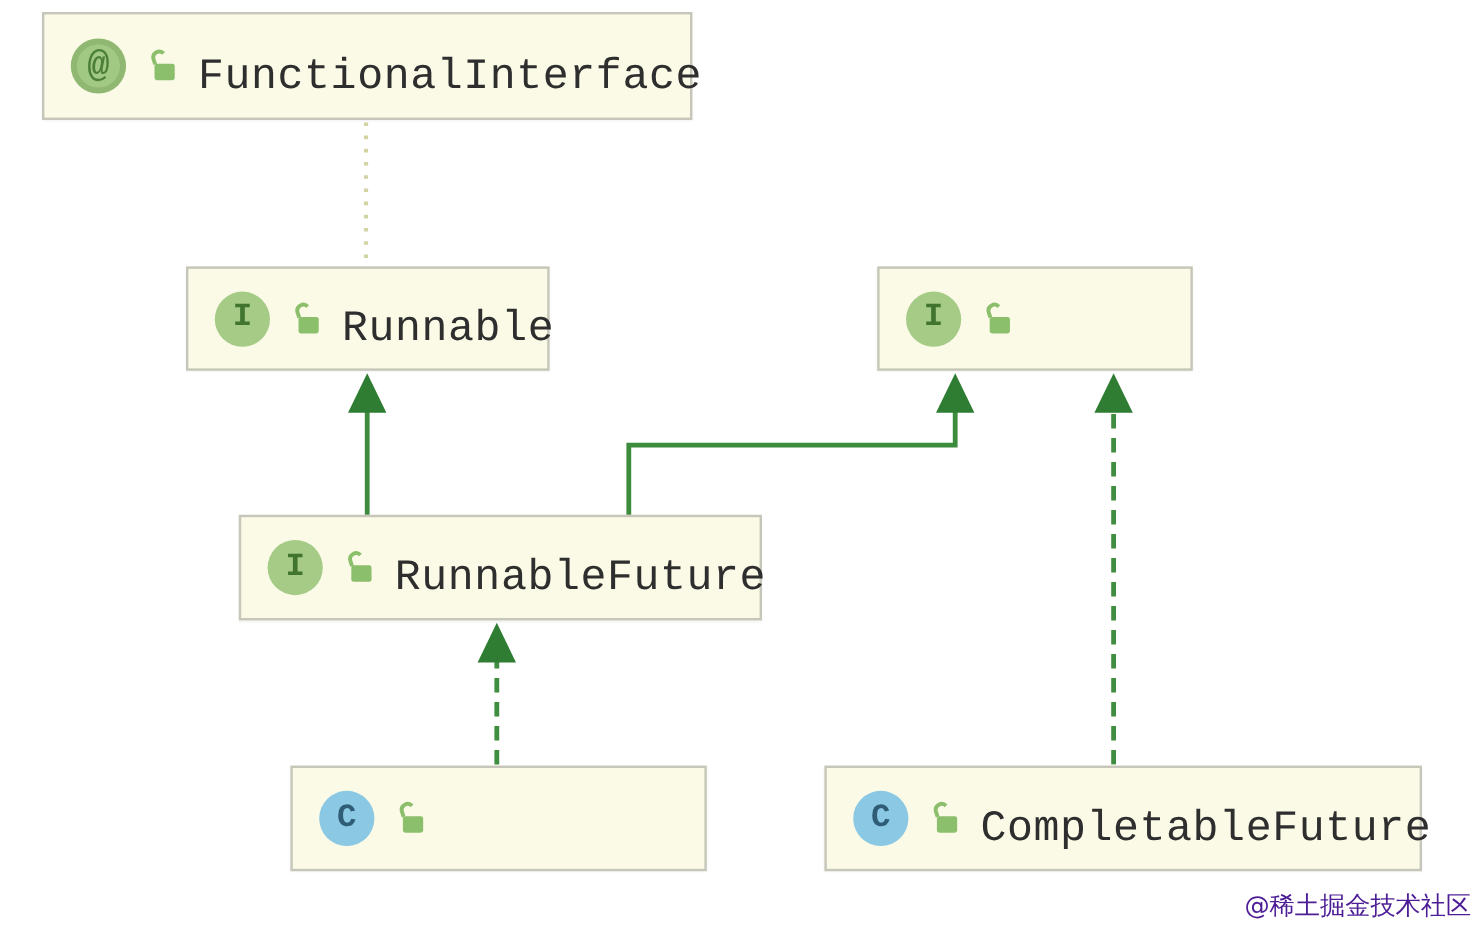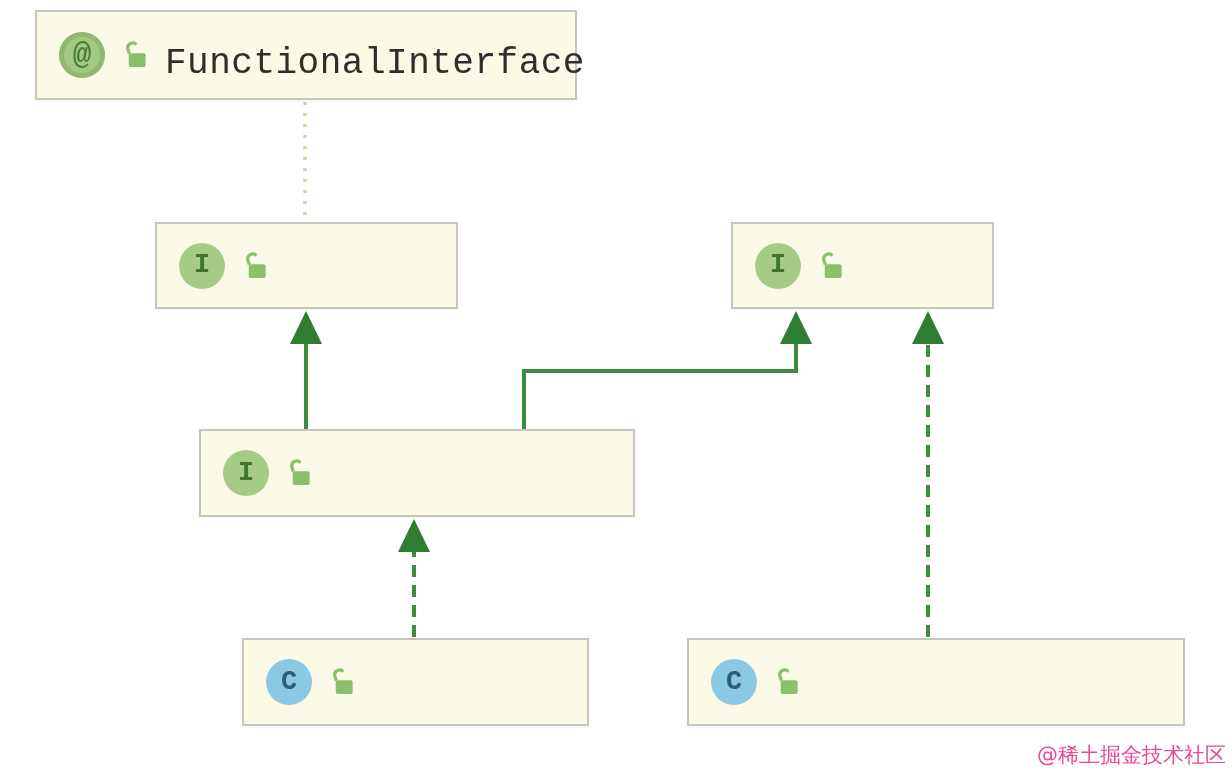--- a/index.html
+++ b/index.html
@@ -85,21 +85,21 @@
     color: #2e2e2e;
     white-space: nowrap;
     letter-spacing: 0.5px;
     margin-top: 16px;
   }
   .watermark {
     position: absolute;
     right: 6px;
     bottom: 11px;
     font-size: 21px;
-    color: #ec4899;
+    color: #4c1d95;
     font-family: "DejaVu Sans", "Liberation Sans", sans-serif;
     text-align: center;
   }
 </style>
 </head>
 <body>
 
 <div class="canvas">
 
   <svg class="edges" viewBox="0 0 1232 780" xmlns="http://www.w3.org/2000/svg">
@@ -139,57 +139,60 @@
   </div>
 
   <div class="node" id="n-runnable">
     <span class="badge badge-interface">I</span>
     <span class="lock">
       <svg width="30" height="30" viewBox="0 0 24 24">
         <path d="M7.5 11 V7.5 a4 4 0 0 1 7.6 -1.8" fill="none" stroke="#8cbf6b" stroke-width="2.6" transform="rotate(-18 7.5 11)"></path>
         <rect x="7" y="10.5" width="13.5" height="11" rx="1.6" fill="#8cbf6b"></rect>
       </svg>
     </span>
+    <span class="node-label">Runnable</span>
   </div>
 
   <div class="node" id="n-future">
     <span class="badge badge-interface">I</span>
     <span class="lock">
       <svg width="30" height="30" viewBox="0 0 24 24">
         <path d="M7.5 11 V7.5 a4 4 0 0 1 7.6 -1.8" fill="none" stroke="#8cbf6b" stroke-width="2.6" transform="rotate(-18 7.5 11)"></path>
         <rect x="7" y="10.5" width="13.5" height="11" rx="1.6" fill="#8cbf6b"></rect>
       </svg>
     </span>
   </div>
 
   <div class="node" id="n-runnablefuture">
     <span class="badge badge-interface">I</span>
     <span class="lock">
       <svg width="30" height="30" viewBox="0 0 24 24">
         <path d="M7.5 11 V7.5 a4 4 0 0 1 7.6 -1.8" fill="none" stroke="#8cbf6b" stroke-width="2.6" transform="rotate(-18 7.5 11)"></path>
         <rect x="7" y="10.5" width="13.5" height="11" rx="1.6" fill="#8cbf6b"></rect>
       </svg>
     </span>
+    <span class="node-label">RunnableFuture</span>
   </div>
 
   <div class="node" id="n-futuretask">
     <span class="badge badge-class">C</span>
     <span class="lock">
       <svg width="30" height="30" viewBox="0 0 24 24">
         <path d="M7.5 11 V7.5 a4 4 0 0 1 7.6 -1.8" fill="none" stroke="#8cbf6b" stroke-width="2.6" transform="rotate(-18 7.5 11)"></path>
         <rect x="7" y="10.5" width="13.5" height="11" rx="1.6" fill="#8cbf6b"></rect>
       </svg>
     </span>
   </div>
 
   <div class="node" id="n-completablefuture">
     <span class="badge badge-class">C</span>
     <span class="lock">
       <svg width="30" height="30" viewBox="0 0 24 24">
         <path d="M7.5 11 V7.5 a4 4 0 0 1 7.6 -1.8" fill="none" stroke="#8cbf6b" stroke-width="2.6" transform="rotate(-18 7.5 11)"></path>
         <rect x="7" y="10.5" width="13.5" height="11" rx="1.6" fill="#8cbf6b"></rect>
       </svg>
     </span>
+    <span class="node-label">CompletableFuture</span>
   </div>
 
   <div class="watermark">@稀土掘金技术社区</div>
 
 </div>
 
 </body></html>

